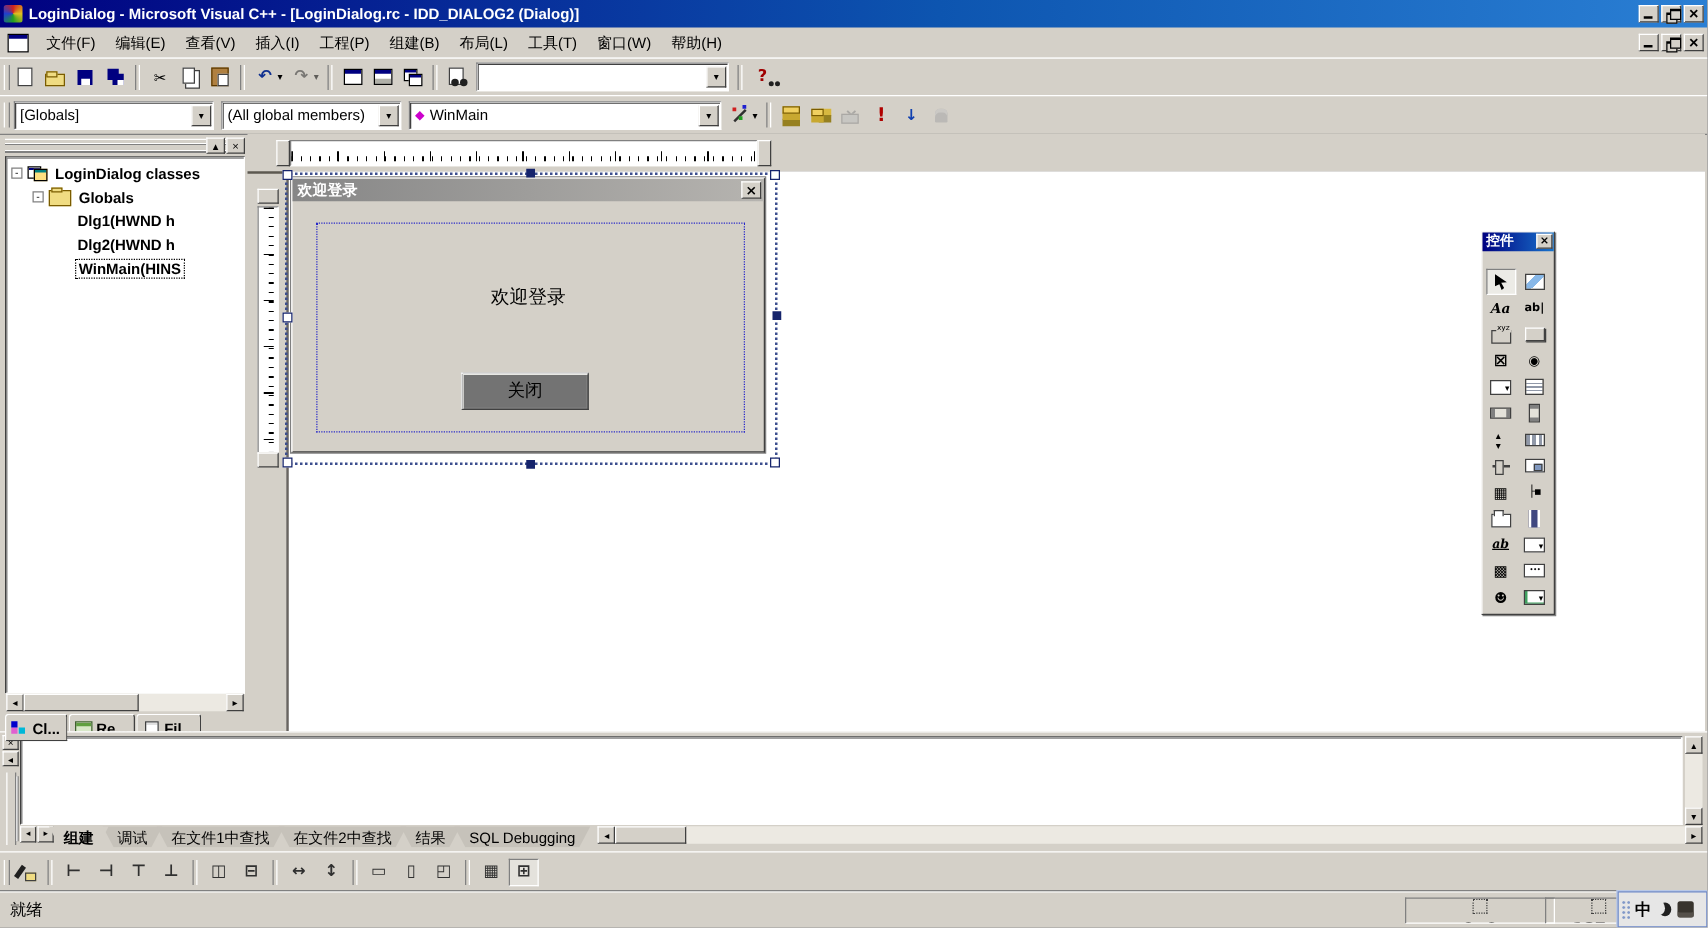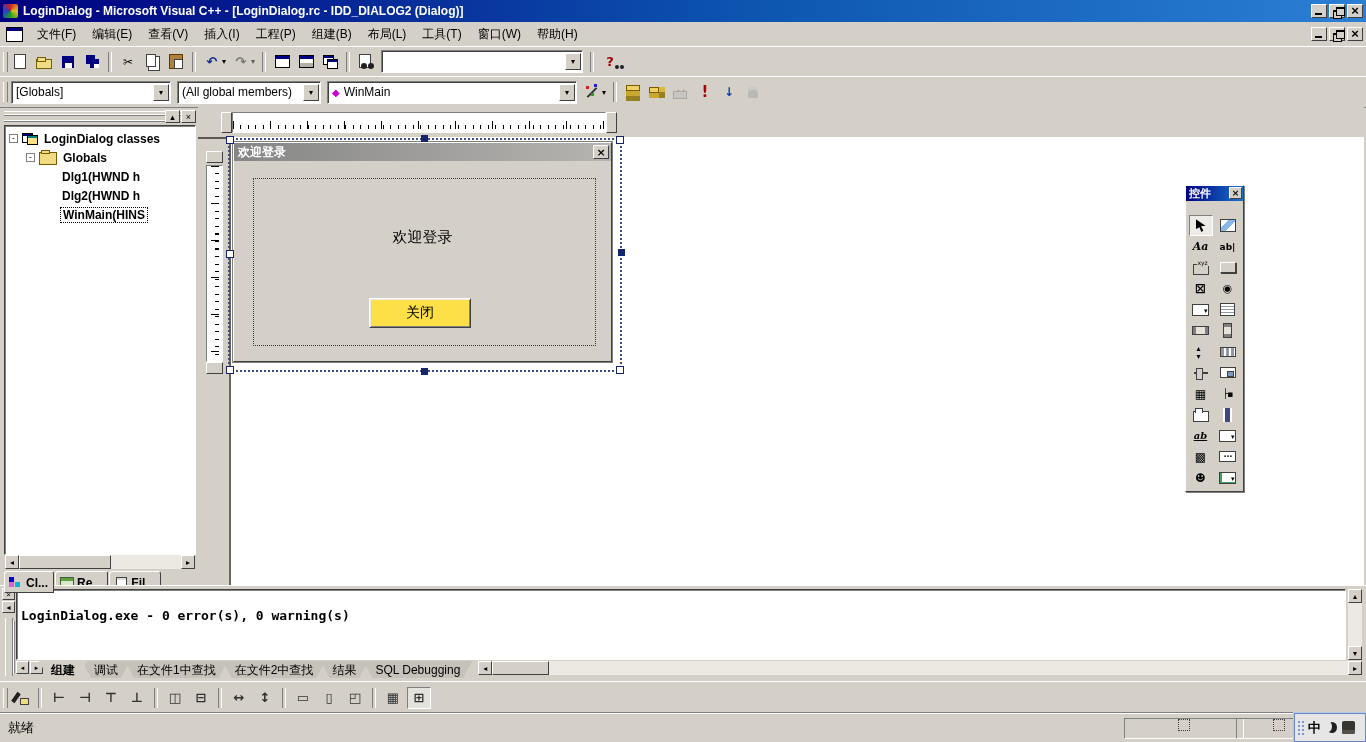--- a/index.html
+++ b/index.html
@@ -136,21 +136,21 @@
   
   #dlg{position:absolute;left:3px;top:2px;width:377px;height:218px;background:#d4d0c8;
       border:1px solid;border-color:#fff #404040 #404040 #fff;box-shadow:0 0 0 1px #808080;}
   #dlg-title{height:18px;background:linear-gradient(90deg,#868686,#b6b4b0);display:flex;align-items:center;
       color:#fff;font-weight:bold;padding-left:4px;position:relative;}
   #dlg-close{position:absolute;right:2px;top:2px;width:16px;height:14px;background:#d4d0c8;
       border:1px solid;border-color:#fff #404040 #404040 #fff;color:#000;font:bold 11px/11px "DejaVu Sans",sans-serif;text-align:center;padding:0;}
   #dlg-client{position:absolute;left:1px;top:19px;right:1px;bottom:1px;background:#d4d0c8;}
   #dlg-guide{position:absolute;left:18px;top:16px;right:14px;bottom:14px;border:1px dotted #2828c8;}
   #dlg-static{position:absolute;left:0;top:66px;width:100%;text-align:center;font-size:15px;}
-  #dlg-btn{position:absolute;left:134px;top:136px;width:100px;height:28px;background:#fde047;
+  #dlg-btn{position:absolute;left:134px;top:136px;width:100px;height:28px;background:#737373;
       border:1px solid;border-color:#fff #404040 #404040 #fff;box-shadow:inset 1px 1px 0 #e8e8e4,inset -1px -1px 0 #808080;
       font-size:14px;text-align:center;line-height:26px;}
 
   
   #toolbox{position:absolute;left:987px;top:78px;width:57px;background:#d4d0c8;
       border:1px solid;border-color:#fff #404040 #404040 #fff;box-shadow:1px 1px 0 #808080;}
   #tbx-title{height:15px;background:linear-gradient(90deg,#000080,#1874cc);color:#fff;font:bold 11px/15px "Liberation Sans",sans-serif;
       padding-left:3px;position:relative;}
   #tbx-close{position:absolute;right:1px;top:1px;width:13px;height:12px;background:#d4d0c8;border:1px solid;
       border-color:#fff #404040 #404040 #fff;font:bold 9px/9px "DejaVu Sans",sans-serif;padding:0;}
@@ -570,21 +570,21 @@
       </div>
     </div>
   </div>
 
   <div id="output" data-name="output-window">
     <div id="out-left">
       <button class="mini-btn" data-name="output-close-icon">×</button>
       <button class="mini-btn" data-name="output-prev-icon">◂</button>
       <div id="out-grip" data-name="output-gripper"></div>
     </div>
-    <div id="out-text" data-name="output-text-area"><div class="oline" data-name="output-line">&nbsp;</div><div class="oline" data-name="output-line">LoginDialog.exe - 0 error(s), 0 warning(s)</div></div>
+    <div id="out-text" data-name="output-text-area"><div class="oline" data-name="output-line">&nbsp;</div></div>
     <div id="out-vscroll" data-name="output-vertical-scrollbar">
       <button class="sbtn" style="top:0;" data-name="scroll-up-button">▴</button>
       <button class="sbtn" style="bottom:0;" data-name="scroll-down-button">▾</button>
     </div>
     <div id="out-bottom" data-name="output-tab-strip">
       <button class="tab-scroll" data-name="tabs-scroll-left-icon">◂</button>
       <button class="tab-scroll" data-name="tabs-scroll-right-icon">▸</button>
       <span id="out-tabs" style="display:flex;margin-left:0;">
           <button class="otab act" data-name="output-tab">组建</button>
           <button class="otab" data-name="output-tab">调试</button>

